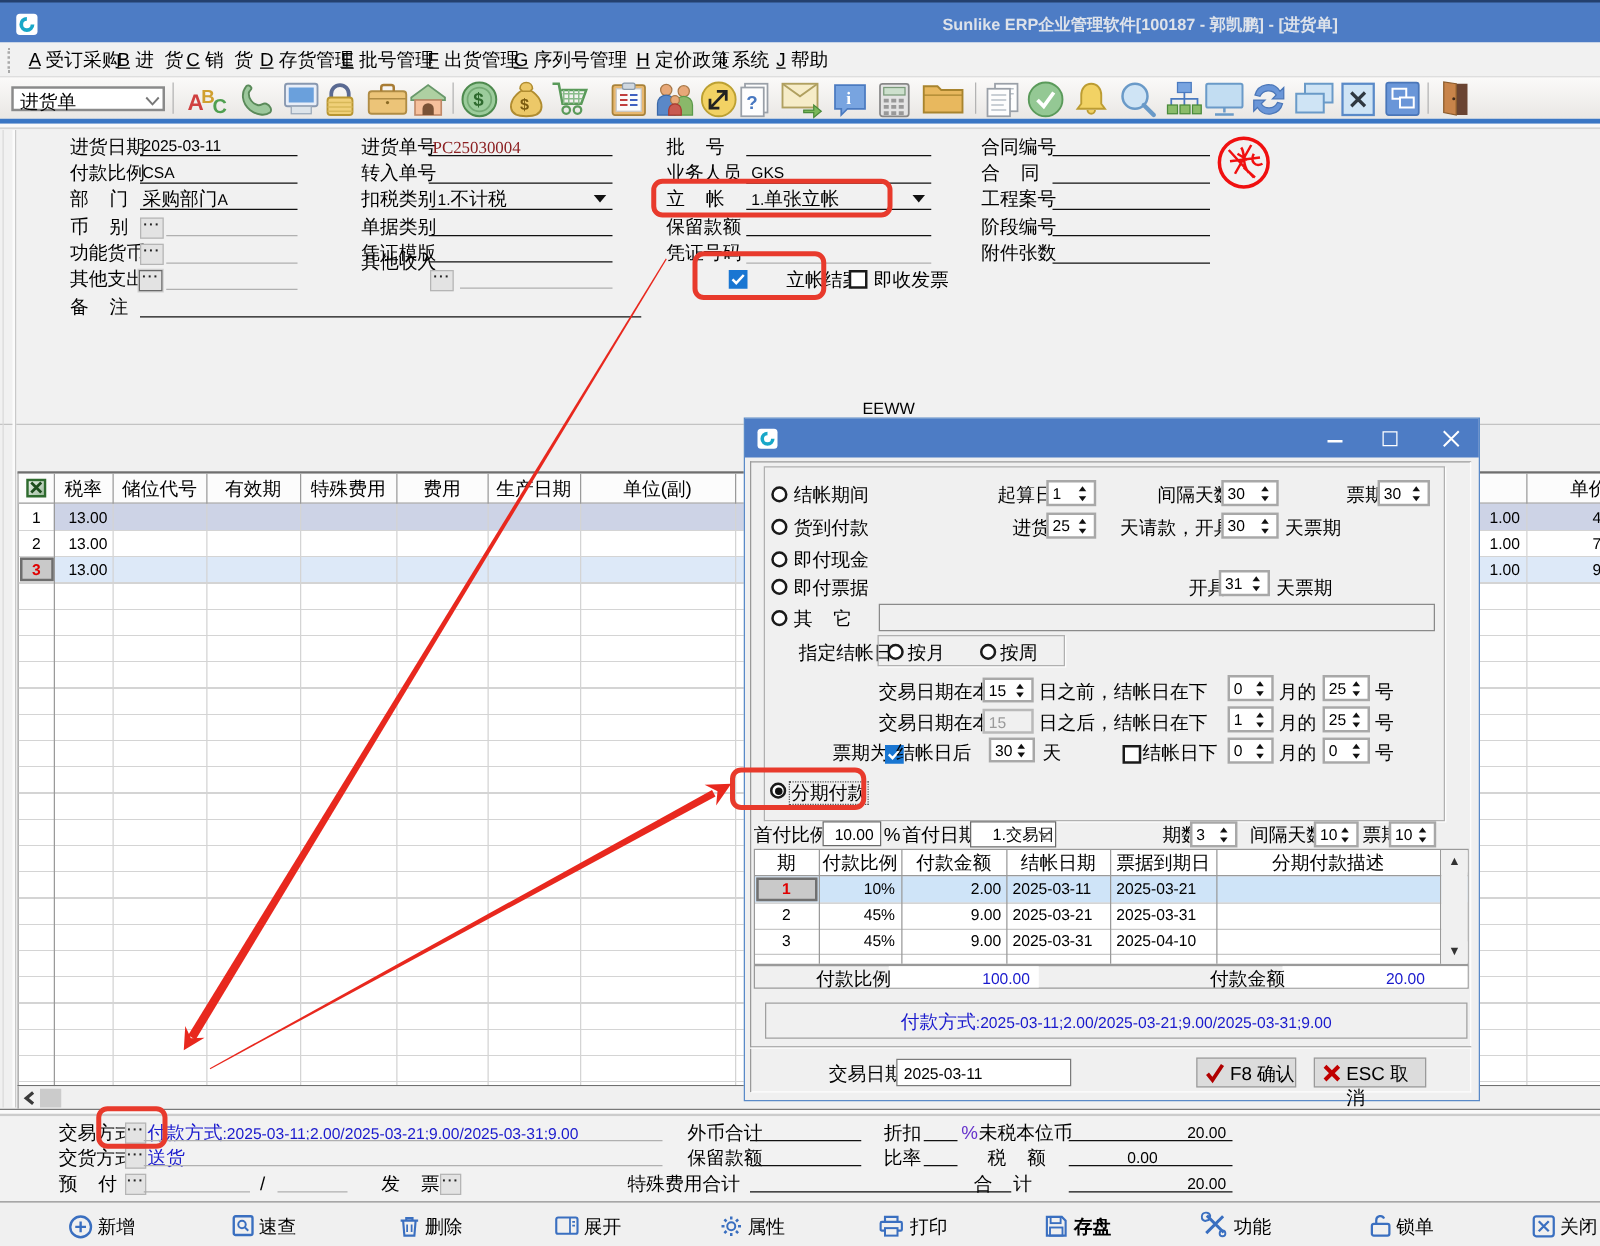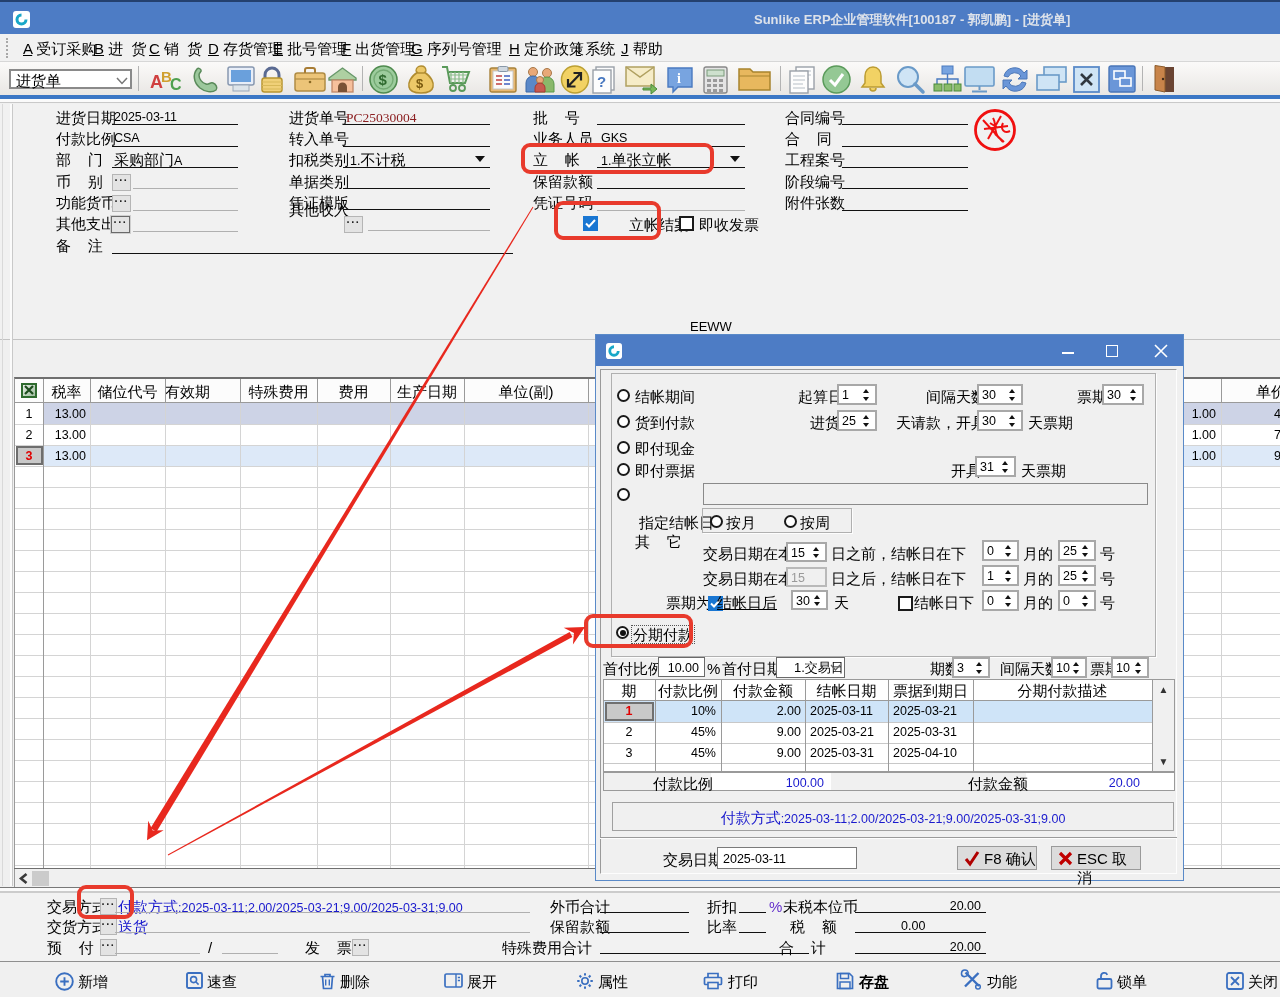--- a/index.html
+++ b/index.html
@@ -283,21 +283,21 @@
 <div class="ab" style="left:14px;top:377px;width:1266px;height:492px;border-top:2px solid #6f6f6f;border-left:1px solid #9a9a9a;background:#fff;box-sizing:border-box;"></div>
 
 <div class="ab" style="left:15px;top:379px;width:1265px;height:24px;background:#fcfcfc;border-bottom:1px solid #9a9a9a;box-sizing:border-box;"></div>
 <div class="ab" style="left:21px;top:383px;width:16px;height:15px;background:linear-gradient(135deg,#e8f0e8,#9dbb9d);border:2px solid #2e6b2e;box-sizing:border-box;">
     <svg style="left:1px;top:0px;" width="10" height="10" viewBox="0 0 10 10">
       <path d="M1 1 L9 9 M9 1 L1 9" stroke="#1d4d1d" stroke-width="2.2"></path>
     </svg>
   </div>
 <div class="lbl" style="left:43px;top:383px;width:47px;text-align:center;">税率</div>
 <div class="lbl" style="left:90px;top:383px;width:75px;text-align:center;">储位代号</div>
-<div class="lbl" style="left:165px;top:383px;width:75px;text-align:left;">有效期</div>
+<div class="lbl" style="left:165px;top:383px;width:75px;text-align:center;">有效期</div>
 <div class="lbl" style="left:240px;top:383px;width:77px;text-align:center;">特殊费用</div>
 <div class="lbl" style="left:317px;top:383px;width:73px;text-align:center;">费用</div>
 <div class="lbl" style="left:390px;top:383px;width:74px;text-align:center;">生产日期</div>
 <div class="lbl" style="left:464px;top:383px;width:124px;text-align:center;">单位(副)</div>
 <div class="lbl" style="left:1256px;top:383px;">单价(本位币)</div>
 
 <div class="ab" style="left:43px;top:403px;width:1237px;height:21px;background:#cdd3e6;"></div>
 <div class="ab" style="left:43px;top:445px;width:1237px;height:21px;background:#dde9f8;"></div>
 
 <div class="ab" style="left:15px;top:404px;width:1265px;height:465px;background:repeating-linear-gradient(to bottom, transparent 0px, transparent 20px, #d4d4d4 20px, #d4d4d4 21px);"></div>
@@ -369,21 +369,21 @@
 <div class="lbl" style="left:769px;top:898px;color:#6633cc;">%</div>
 <div class="lbl" style="left:783px;top:898px;">未税本位币</div>
 <div class="ul" style="left:855px;top:912px;width:131px;"></div>
 <div class="lbl num" style="left:855px;top:898px;width:126px;text-align:right;">20.00</div>
 <div class="lbl" style="left:550px;top:918px;">保留款额</div>
 <div class="ul" style="left:600px;top:932px;width:89px;"></div>
 <div class="lbl" style="left:707px;top:918px;">比率</div>
 <div class="ul" style="left:739px;top:932px;width:27px;"></div>
 <div class="lbl" style="left:790px;top:918px;">税&nbsp;&nbsp;&nbsp;&nbsp;额</div>
 <div class="ul" style="left:855px;top:932px;width:131px;"></div>
-<div class="lbl num" style="left:901px;top:918px;width:126px;text-align:left;">0.00</div>
+<div class="lbl num" style="left:851px;top:918px;width:126px;text-align:center;">0.00</div>
 <div class="lbl" style="left:502px;top:939px;">特殊费用合计</div>
 <div class="ul" style="left:600px;top:953px;width:209px;"></div>
 <div class="lbl" style="left:779px;top:939px;">合&nbsp;&nbsp;&nbsp;&nbsp;计</div>
 <div class="ul" style="left:855px;top:953px;width:131px;"></div>
 <div class="lbl num" style="left:855px;top:939px;width:126px;text-align:right;">20.00</div>
 
 <div class="ab" style="left:0;top:961px;width:1280px;height:36px;background:#f0f0f0;border-top:1px solid #8f8f8f;box-sizing:border-box;"></div>
 <svg style="left:55px;top:972px;" width="19" height="19" viewBox="0 0 19 19">
     <circle cx="9.5" cy="9.5" r="8.3" fill="none" stroke="#3a6fc0" stroke-width="1.9"></circle>
     <path d="M9.5 5.2V13.8 M5.2 9.5H13.8" stroke="#3a6fc0" stroke-width="1.9"></path>
@@ -460,21 +460,21 @@
 
  <div class="radio" style="left:21px;top:54px;"></div>
     <div class="lbl" style="left:39px;top:53px;">结帐期间</div>
  <div class="radio" style="left:21px;top:80px;"></div>
     <div class="lbl" style="left:39px;top:79px;">货到付款</div>
  <div class="radio" style="left:21px;top:106px;"></div>
     <div class="lbl" style="left:39px;top:105px;">即付现金</div>
  <div class="radio" style="left:21px;top:128px;"></div>
     <div class="lbl" style="left:39px;top:127px;">即付票据</div>
  <div class="radio" style="left:21px;top:153px;"></div>
-    <div class="lbl" style="left:39px;top:152px;margin-top:46px;">其&nbsp;&nbsp;&nbsp;&nbsp;它</div>
+    <div class="lbl" style="left:39px;top:152px;">其&nbsp;&nbsp;&nbsp;&nbsp;它</div>
 
  <div class="lbl" style="left:202px;top:53px;">起算日</div>
  <div class="spin" style="left:241px;top:49px;width:40px;height:21px;">
       <span class="v">1</span>
       <span class="ar"></span>
     </div>
  <div class="lbl" style="left:330px;top:53px;">间隔天数</div>
  <div class="spin" style="left:381px;top:49px;width:46px;height:21px;">
       <span class="v">30</span>
       <span class="ar"></span>
@@ -543,21 +543,21 @@
       <span class="v">25</span>
       <span class="ar"></span>
     </div>
  <div class="lbl" style="left:504px;top:235px;">号</div>
 
  <div class="lbl" style="left:70px;top:259px;">票期为</div>
  <div class="cb" style="left:112px;top:261px;background:#1976d2;"></div>
  <svg style="left:114px;top:264px;" width="11" height="9" viewBox="0 0 11 9">
       <path d="M1 4.5 L4 7.5 L10 1" stroke="#fff" stroke-width="2" fill="none"></path>
     </svg>
- <div class="lbl" style="left:121px;top:259px;text-decoration:underline;">结帐日后</div>
+ <div class="lbl" style="left:121px;top:259px;">结帐日后</div>
  <div class="spin" style="left:195px;top:255px;width:37px;height:20px;">
       <span class="v">30</span>
       <span class="ar"></span>
     </div>
  <div class="lbl" style="left:238px;top:259px;">天</div>
  <div class="cb" style="left:302px;top:261px;background:#fff;border:2px solid #1a1a1a;"></div>
  <div class="lbl" style="left:318px;top:259px;">结帐日下</div>
  <div class="spin" style="left:386px;top:255px;width:37px;height:21px;">
       <span class="v">0</span>
       <span class="ar"></span>

